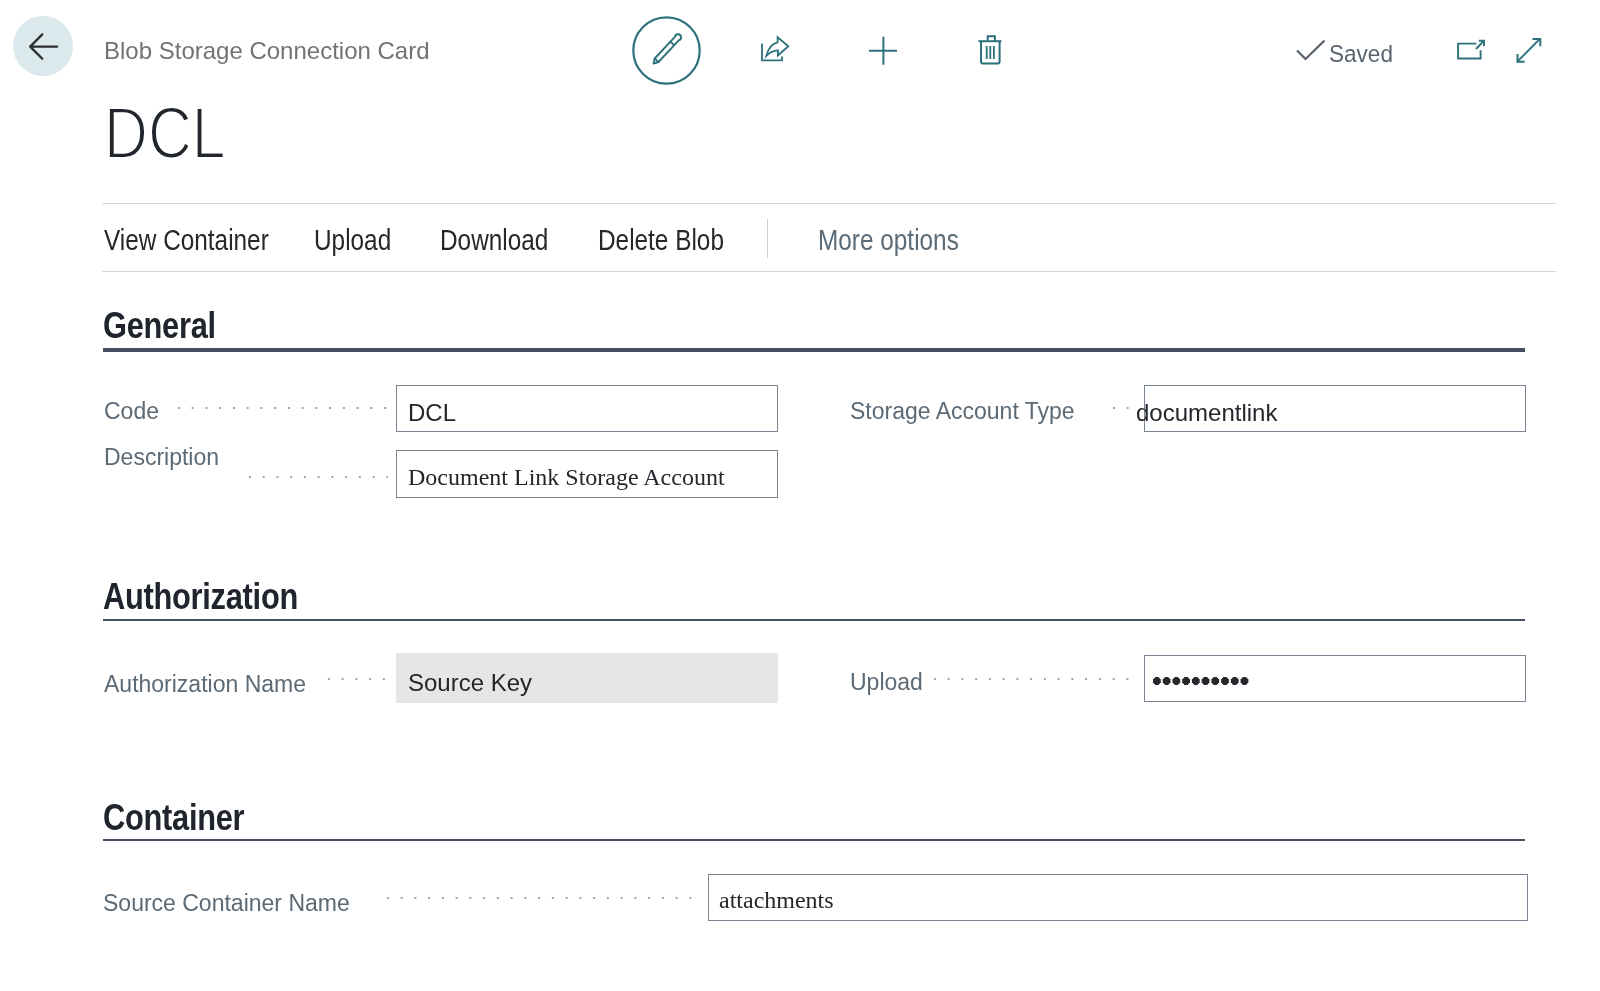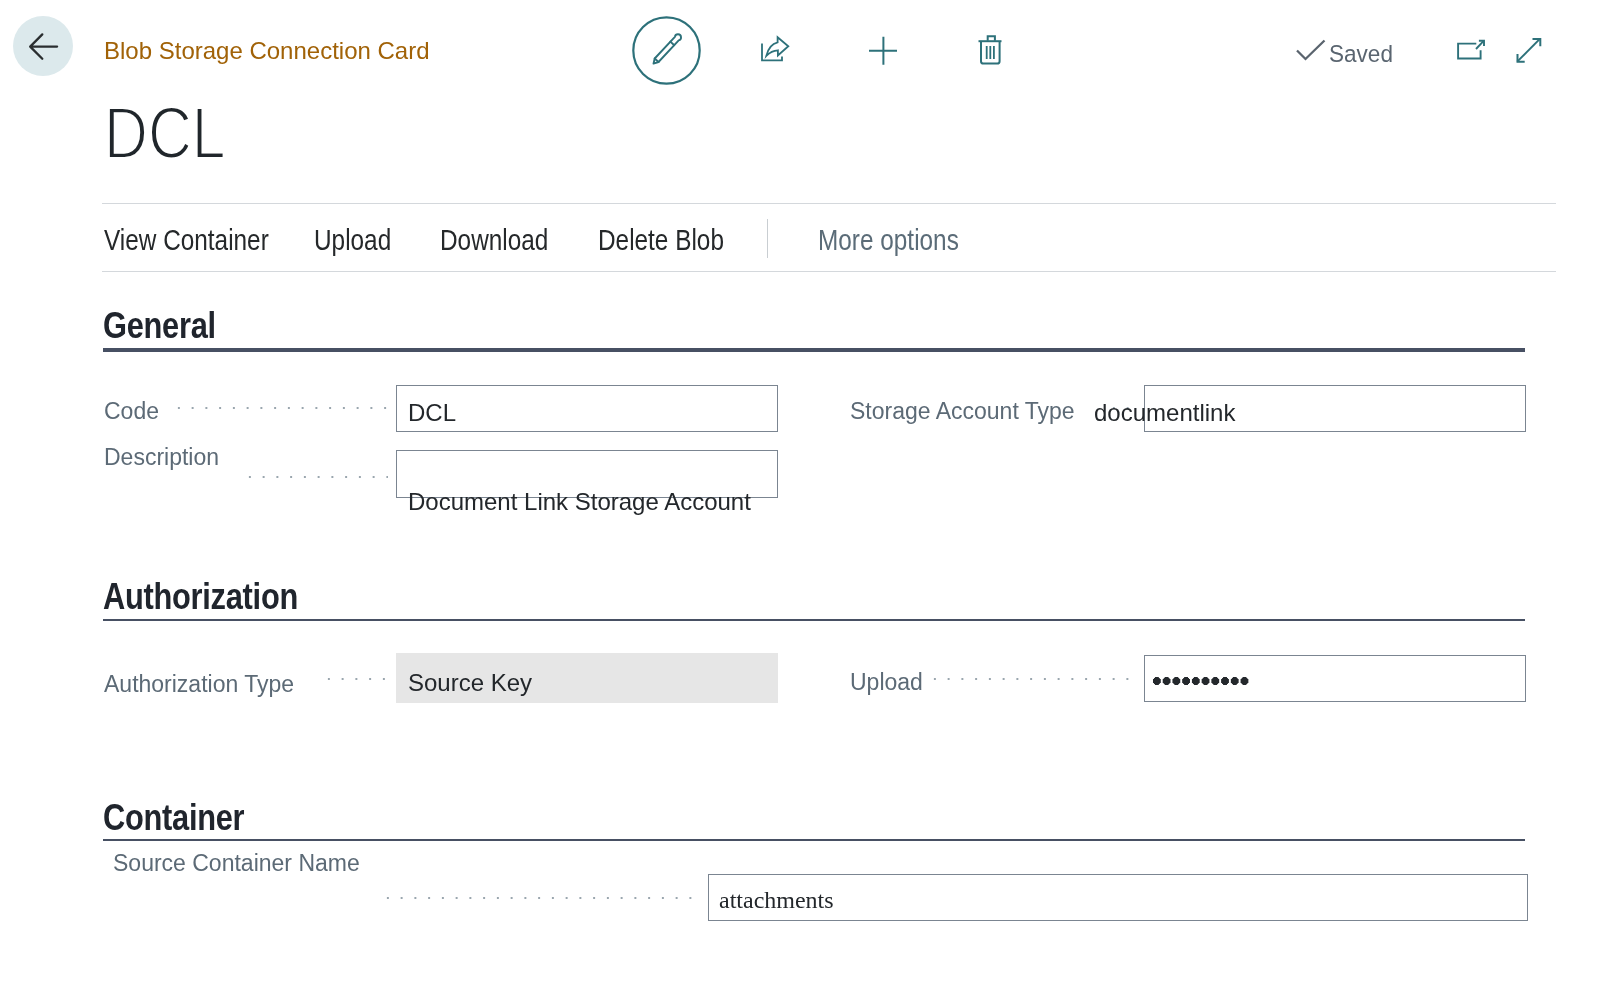--- a/index.html
+++ b/index.html
@@ -18,21 +18,21 @@
 </style>
 </head>
 <body>
 
 <div class="abs" style="left:13px; top:16px; width:60px; height:60px; border-radius:50%; background:#dce9ec;"></div>
 <svg class="abs" style="left:13px; top:16px;" width="60" height="60" viewBox="0 0 60 60">
   <g stroke="#2a2e30" stroke-width="2.3" fill="none" stroke-linecap="round" stroke-linejoin="round">
     <path d="M44.1 30.6 H17.4 M17.2 30.6 L29.3 18.4 M17.2 30.6 L29.3 42.8"></path>
   </g>
 </svg>
-<div class="abs" style="left:104px; top:37px; font-size:24px; color:#a16207;">Blob Storage Connection Card</div>
+<div class="abs" style="left:104px; top:37px; font-size:24px; color:#737373;">Blob Storage Connection Card</div>
 
 <svg class="abs" style="left:631px; top:15px;" width="71" height="71" viewBox="0 0 71 71">
   <circle cx="35.5" cy="35.5" r="33.2" class="teal" stroke-width="2.2"></circle>
   <g class="teal" stroke-width="1.9" stroke-linecap="round" stroke-linejoin="round">
     <path d="M22.5 48.6 L27.5 47.0 L47.7 25.4 A 3.1 3.1 0 1 0 43.9 21.8 L23.7 43.5 Z"></path>
     <path d="M43.2 30.2 L39.4 26.6"></path>
     <path d="M27.5 47.0 L23.7 43.5"></path>
   </g>
 </svg>
 
@@ -96,39 +96,39 @@
 <div class="abs" style="left:103px; top:348px; width:1422px; height:4px; background:#475063;"></div>
 
 <div class="label" style="left:104px; top:398px;">Code</div>
 <div class="dots" style="left:172px; top:406px; width:216px;"></div>
 <div class="inbox" style="left:396px; top:385px;"></div>
 <div class="intext" style="left:408px; top:399px;">DCL</div>
 
 <div class="label" style="left:104px; top:444px;">Description</div>
 <div class="dots" style="left:243px; top:475px; width:145px;"></div>
 <div class="inbox" style="left:396px; top:450px; height:48px;"></div>
-<div class="intext" style="left:408px; top:488px;">Document Link Storage Account</div>
+<div class="intext" style="left:408px; top:464px;font-family:Liberation Serif, serif;">Document Link Storage Account</div>
 
 <div class="label" style="left:850px; top:398px;">Storage Account Type</div>
 <div class="dots" style="left:1107px; top:406px; width:30px;"></div>
 <div class="inbox" style="left:1144px; top:385px;"></div>
-<div class="intext" style="left:1094px; top:399px;">documentlink</div>
+<div class="intext" style="left:1136px; top:399px;">documentlink</div>
 
 <div class="sechead" style="left:103px; top:576px;">Authorization</div>
 <div class="abs" style="left:103px; top:619px; width:1422px; height:2px; background:#475063;"></div>
 
-<div class="label" style="left:104px; top:671px;">Authorization Type</div>
+<div class="label" style="left:104px; top:671px;">Authorization Name</div>
 <div class="dots" style="left:322px; top:677px; width:68px;"></div>
 <div class="abs" style="left:396px; top:653px; width:382px; height:50px; background:#e6e6e6;"></div>
 <div class="intext" style="left:408px; top:669px;">Source Key</div>
 
 <div class="label" style="left:850px; top:669px;">Upload</div>
 <div class="dots" style="left:928px; top:677px; width:208px;"></div>
 <div class="inbox" style="left:1144px; top:655px;"></div>
 <div class="abs" style="left:1152px; top:677px; width:98px; height:8px; background-image:radial-gradient(circle, #24282c 3.8px, rgba(255,255,255,0) 4.1px); background-size:9.74px 8px; background-repeat:repeat-x;"></div>
 
 <div class="sechead" style="left:103px; top:797px;">Container</div>
 <div class="abs" style="left:103px; top:839px; width:1422px; height:2px; background:#475063;"></div>
 
-<div class="label" style="left:103px; top:850px;margin-left:10px;">Source Container Name</div>
+<div class="label" style="left:103px; top:890px;">Source Container Name</div>
 <div class="dots" style="left:381px; top:896px; width:312px;"></div>
 <div class="inbox" style="left:708px; top:874px; width:820px;"></div>
 <div class="intext" style="left:719px; top:887px;font-family:Liberation Serif, serif;">attachments</div>
 
 </body></html>

